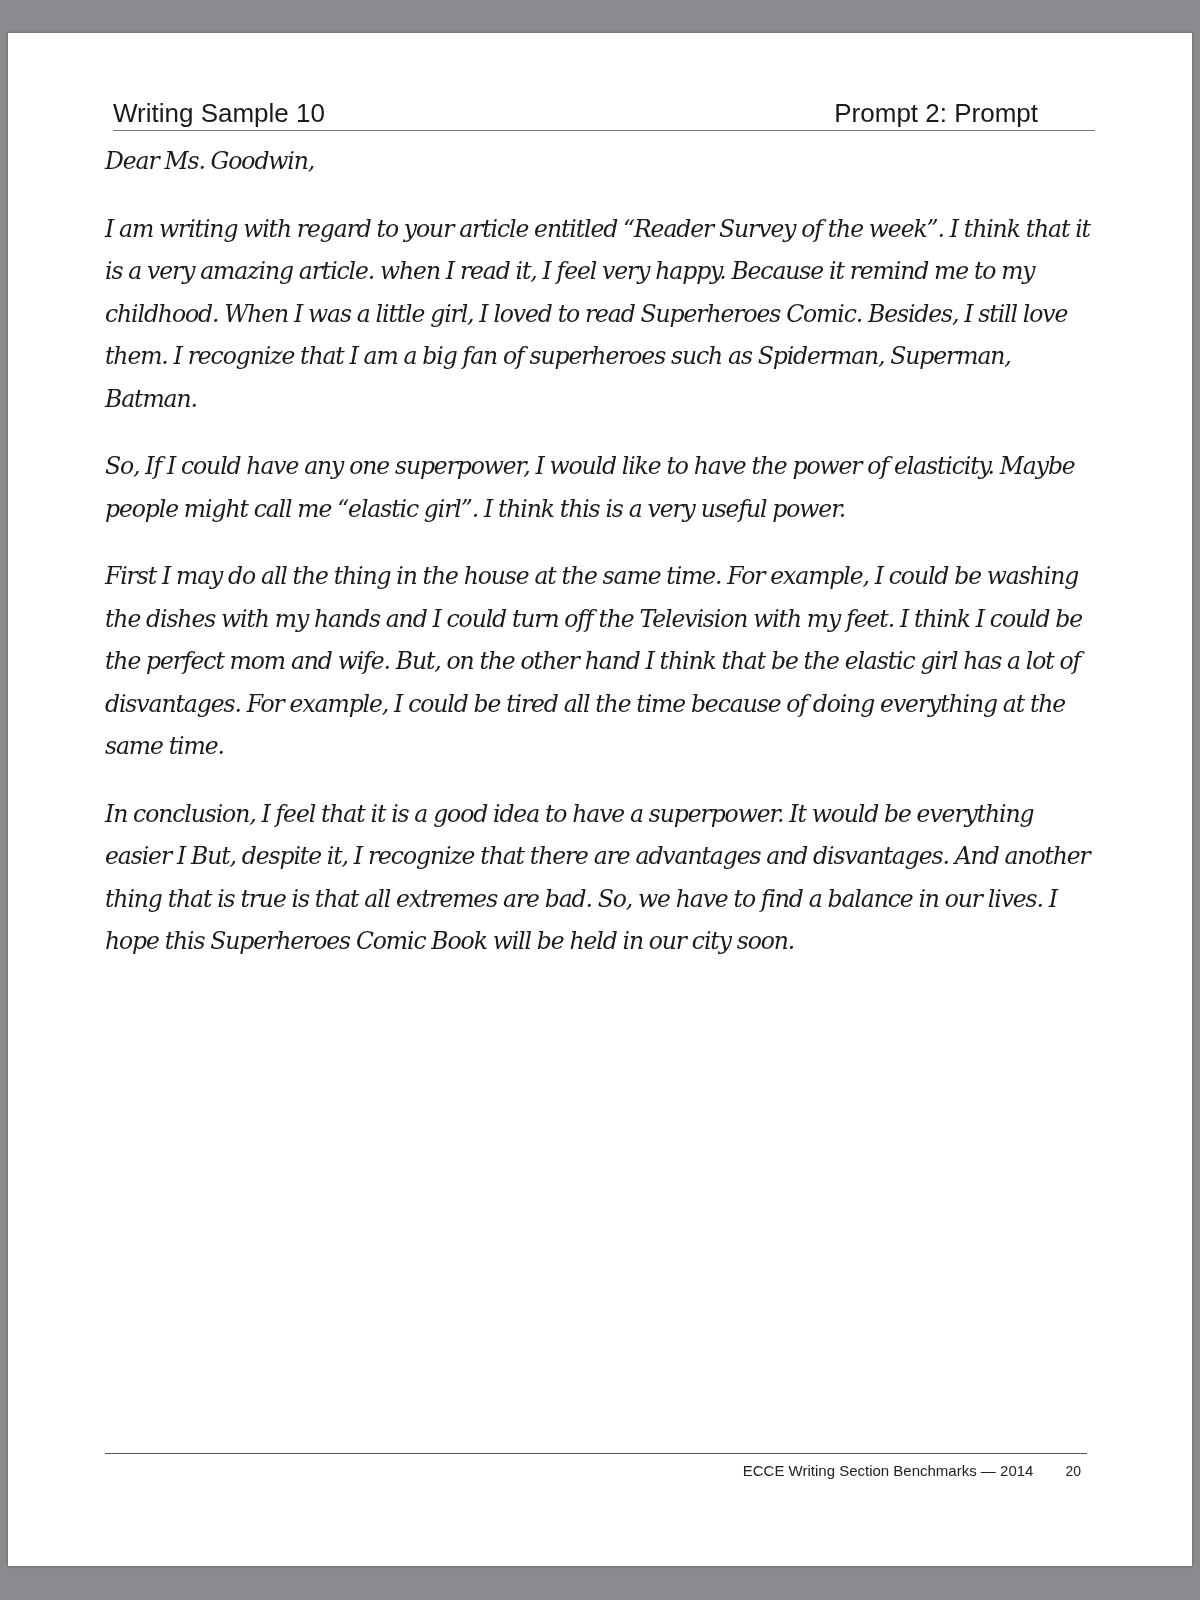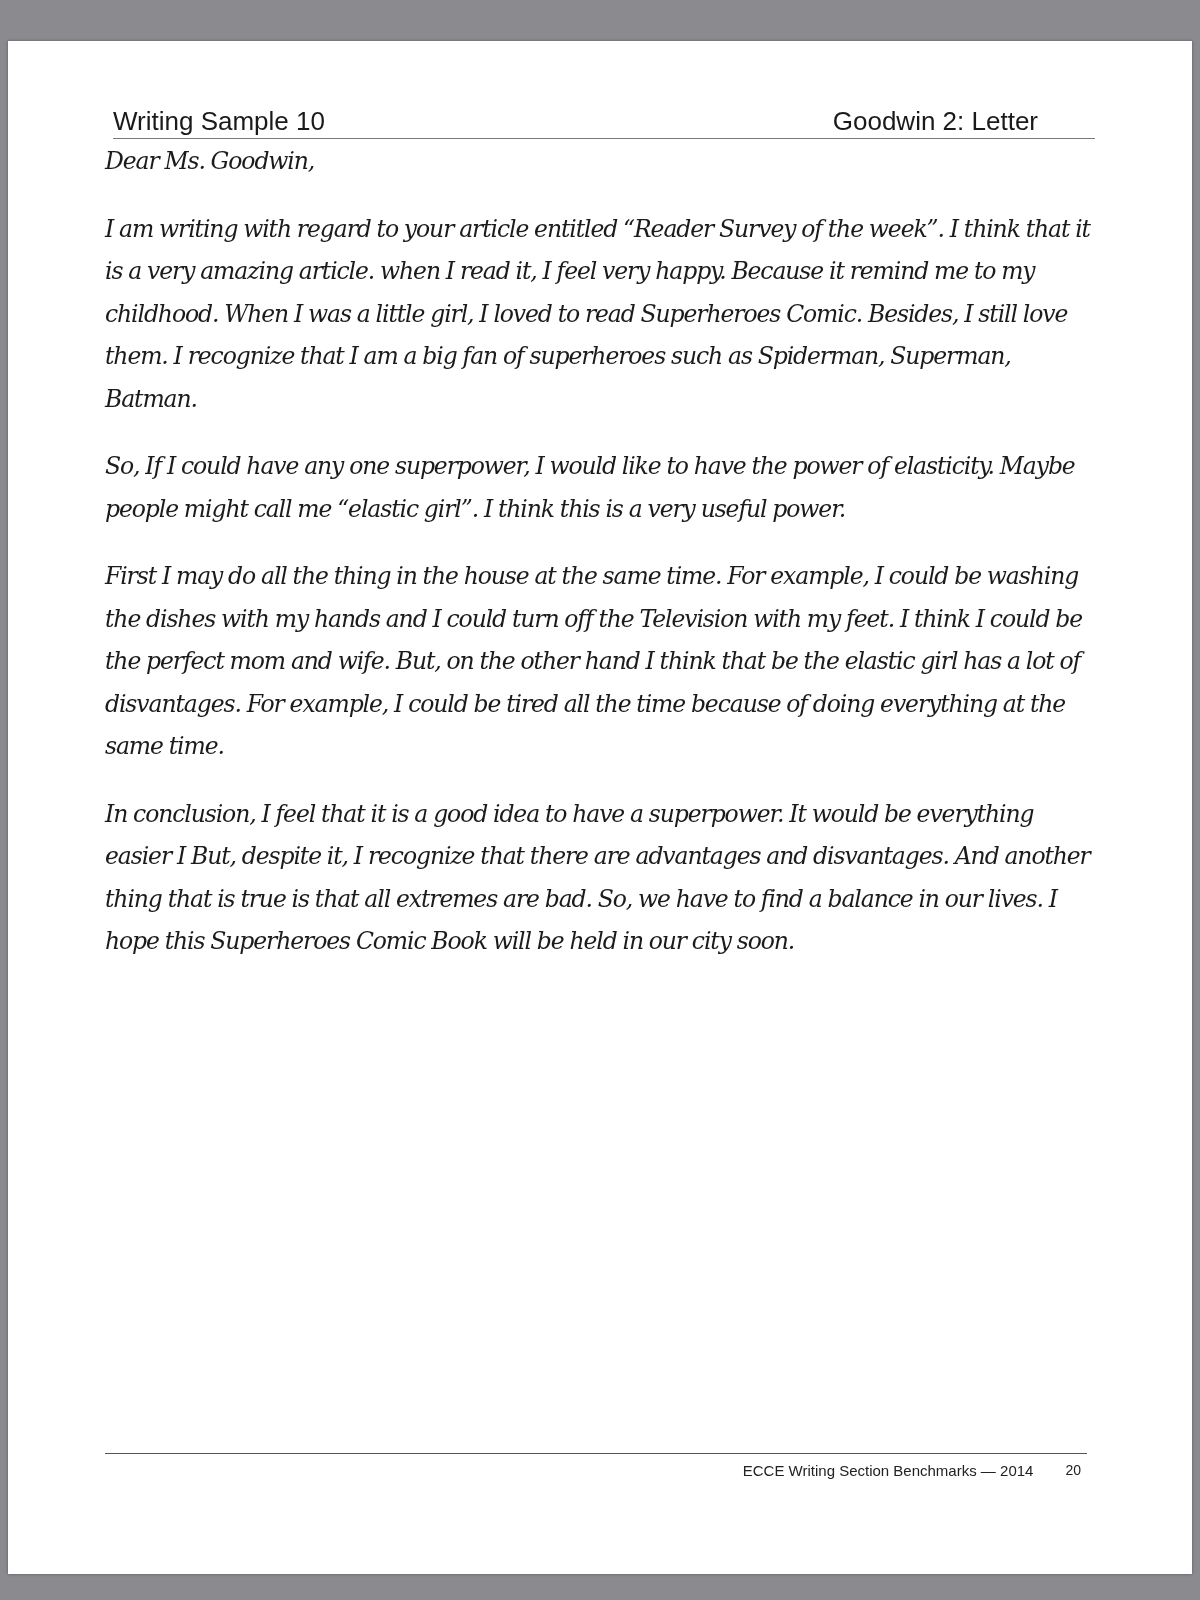--- a/index.html
+++ b/index.html
@@ -8,21 +8,20 @@
     background: #8b8a8f;
     position: relative;
     overflow: hidden;
   }
   .page {
     position: absolute;
     left: 8px; top: 33px;
     width: 1184px; height: 1533px;
     background: #ffffff;
     box-shadow: 0 0 3px rgba(0,0,0,0.35);
-    margin-top: 8px;
   }
   .header {
     position: absolute;
     left: 105px; top: 62px;
     width: 982px;
     height: 36px;
     border-bottom: 1.5px solid #7a7a7a;
     font-family: "Liberation Sans", sans-serif;
     font-size: 26px;
     color: #1a1a1a;
@@ -56,31 +55,32 @@
   }
   .footer {
     position: absolute;
     left: 105px; top: 1462px;
     width: 982px;
     font-family: "Liberation Sans", sans-serif;
     font-size: 15px;
     color: #222;
     display: flex;
     justify-content: flex-end;
+    align-items: center;
     gap: 32px;
   }
   .footer .pg { font-weight: normal; font-size: 14px; padding-right: 6px; }
 </style>
 </head>
 <body>
 
 <div class="page">
   <div class="header">
     <span>Writing Sample 10</span>
-    <span class="right">Goodwin 2: Letter</span>
+    <span class="right">Prompt 2: Prompt</span>
   </div>
 </div>
 
 <div class="letter">
   <p class="salutation">Dear Ms. Goodwin,</p>
   <p>I am writing with regard to your article entitled “Reader Survey of the week”. I think that it is a very amazing article. when I read it, I feel very happy. Because it remind me to my childhood. When I was a little girl, I loved to read Superheroes Comic. Besides, I still love them. I recognize that I am a big fan of superheroes such as Spiderman, Superman, Batman.</p>
   <p>So, If I could have any one superpower, I would like to have the power of elasticity. Maybe people might call me “elastic girl”. I think this is a very useful power.</p>
   <p>First I may do all the thing in the house at the same time. For example, I could be washing the dishes with my hands and I could turn off the Television with my feet. I think I could be the perfect mom and wife. But, on the other hand I think that be the elastic girl has a lot of disvantages. For example, I could be tired all the time because of doing everything at the same time.</p>
   <p>In conclusion, I feel that it is a good idea to have a superpower. It would be everything easier I But, despite it, I recognize that there are advantages and disvantages. And another thing that is true is that all extremes are bad. So, we have to find a balance in our lives. I hope this Superheroes Comic Book will be held in our city soon.</p>
 </div>

